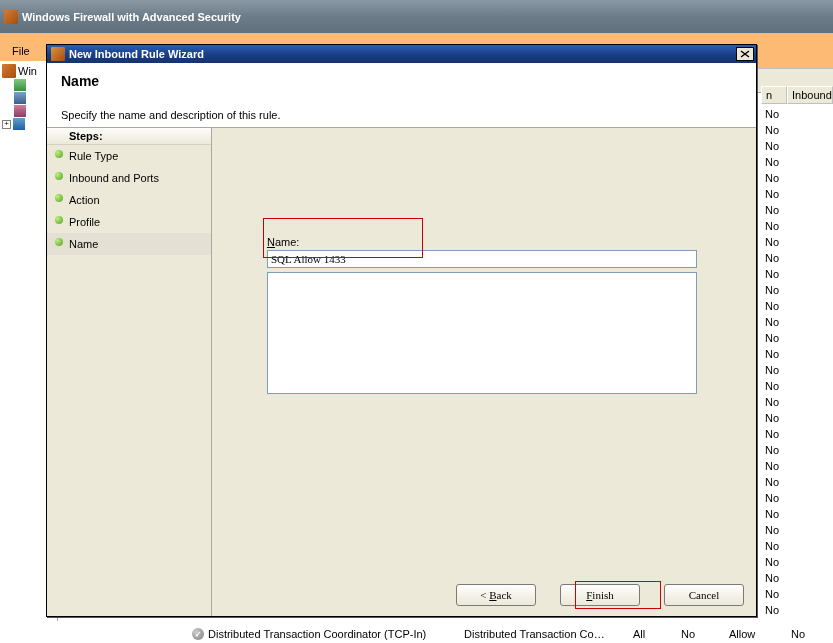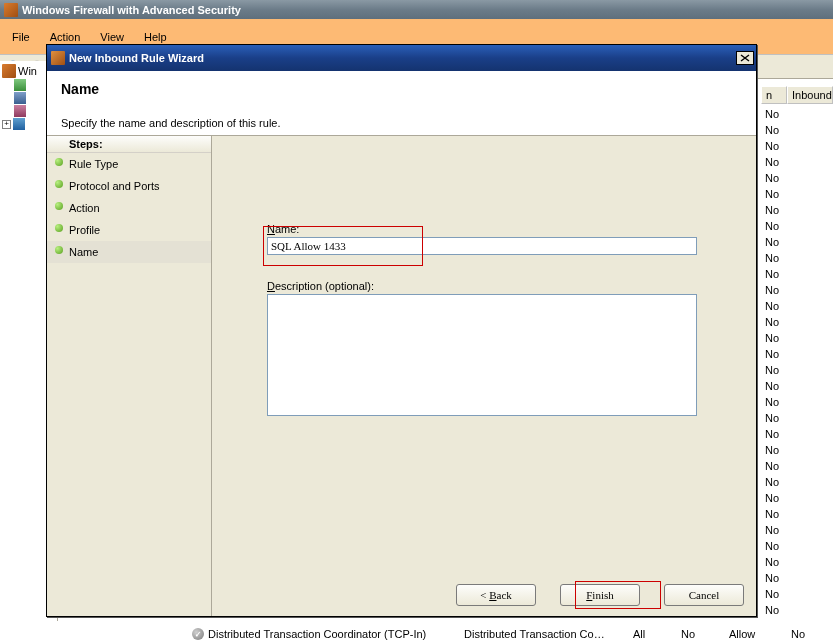--- a/index.html
+++ b/index.html
@@ -8,21 +8,21 @@
     font-family: Tahoma, Arial, sans-serif;
     font-size: 11px;
     background: #fff;
     overflow: hidden;
     width: 833px;
     height: 643px;
     position: relative;
   }
   
   .outer-title {
-    height: 19px;
+    height: 33px;
     background: linear-gradient(to bottom, #8a99a4 0%, #6c7c89 50%, #5f6f7c 100%);
     color: #fff;
     font-size: 11px;
     font-weight: bold;
     display: flex;
     align-items: center;
     padding: 0 4px;
     gap: 4px;
   }
   .outer-title .app-icon {
@@ -111,21 +111,21 @@
   .wizard {
     position: absolute;
     left: 46px; top: 44px;
     width: 711px; height: 573px;
     background: #ece9d8;
     border: 1px solid #000;
     box-shadow: 1px 1px 0 #555;
     display: flex; flex-direction: column;
   }
   .wizard-titlebar {
-    height: 26px;
+    height: 18px;
     background: linear-gradient(to bottom,#2a5fb8 0%,#1a3f88 50%,#14336f 100%);
     color: #fff;
     font-weight: bold;
     font-size: 11px;
     display: flex; align-items: center;
     padding: 0 2px 0 4px;
     gap: 4px;
   }
   .wizard-titlebar .dlg-icon {
     width: 14px; height: 14px;
@@ -354,49 +354,46 @@
   </div>
   <div class="wizard-body">
     <div class="steps-panel">
       <div class="steps-header">Steps:</div>
       <div class="step-item">
         <span class="step-bullet"></span>
         <span>Rule Type</span>
       </div>
       <div class="step-item">
         <span class="step-bullet"></span>
-        <span>Protocol and Ports</span>
+        <span>Inbound and Ports</span>
       </div>
       <div class="step-item">
         <span class="step-bullet"></span>
         <span>Action</span>
       </div>
       <div class="step-item">
         <span class="step-bullet"></span>
         <span>Profile</span>
       </div>
       <div class="step-item active">
         <span class="step-bullet"></span>
         <span>Name</span>
       </div>
     </div>
     <div class="main-panel">
 
-      <div class="field-group" style="left:55px; top:87px;">
+      <div class="field-group" style="left:55px; top:108px;">
         <div class="field-label">
           <span class="ul">N</span><span>ame:</span>
         </div>
         <input type="text" class="name-input" value="SQL Allow 1433" style="">
       </div>
       <div class="name-highlight" style="left:51px; top:90px; width:160px; height:40px;"></div>
 
       <div class="field-group" style="left:55px; top:144px;">
-        <div class="field-label">
-          <span class="ul">D</span><span>escription (optional):</span>
-        </div>
         <textarea class="desc-input" style=""></textarea>
       </div>
 
       <div class="button-row">
         <div class="btn">
           <span>&lt; <span style="text-decoration:underline">B</span>ack</span>
         </div>
         <div class="btn">
           <span><span style="text-decoration:underline">F</span>inish</span>
         </div>

